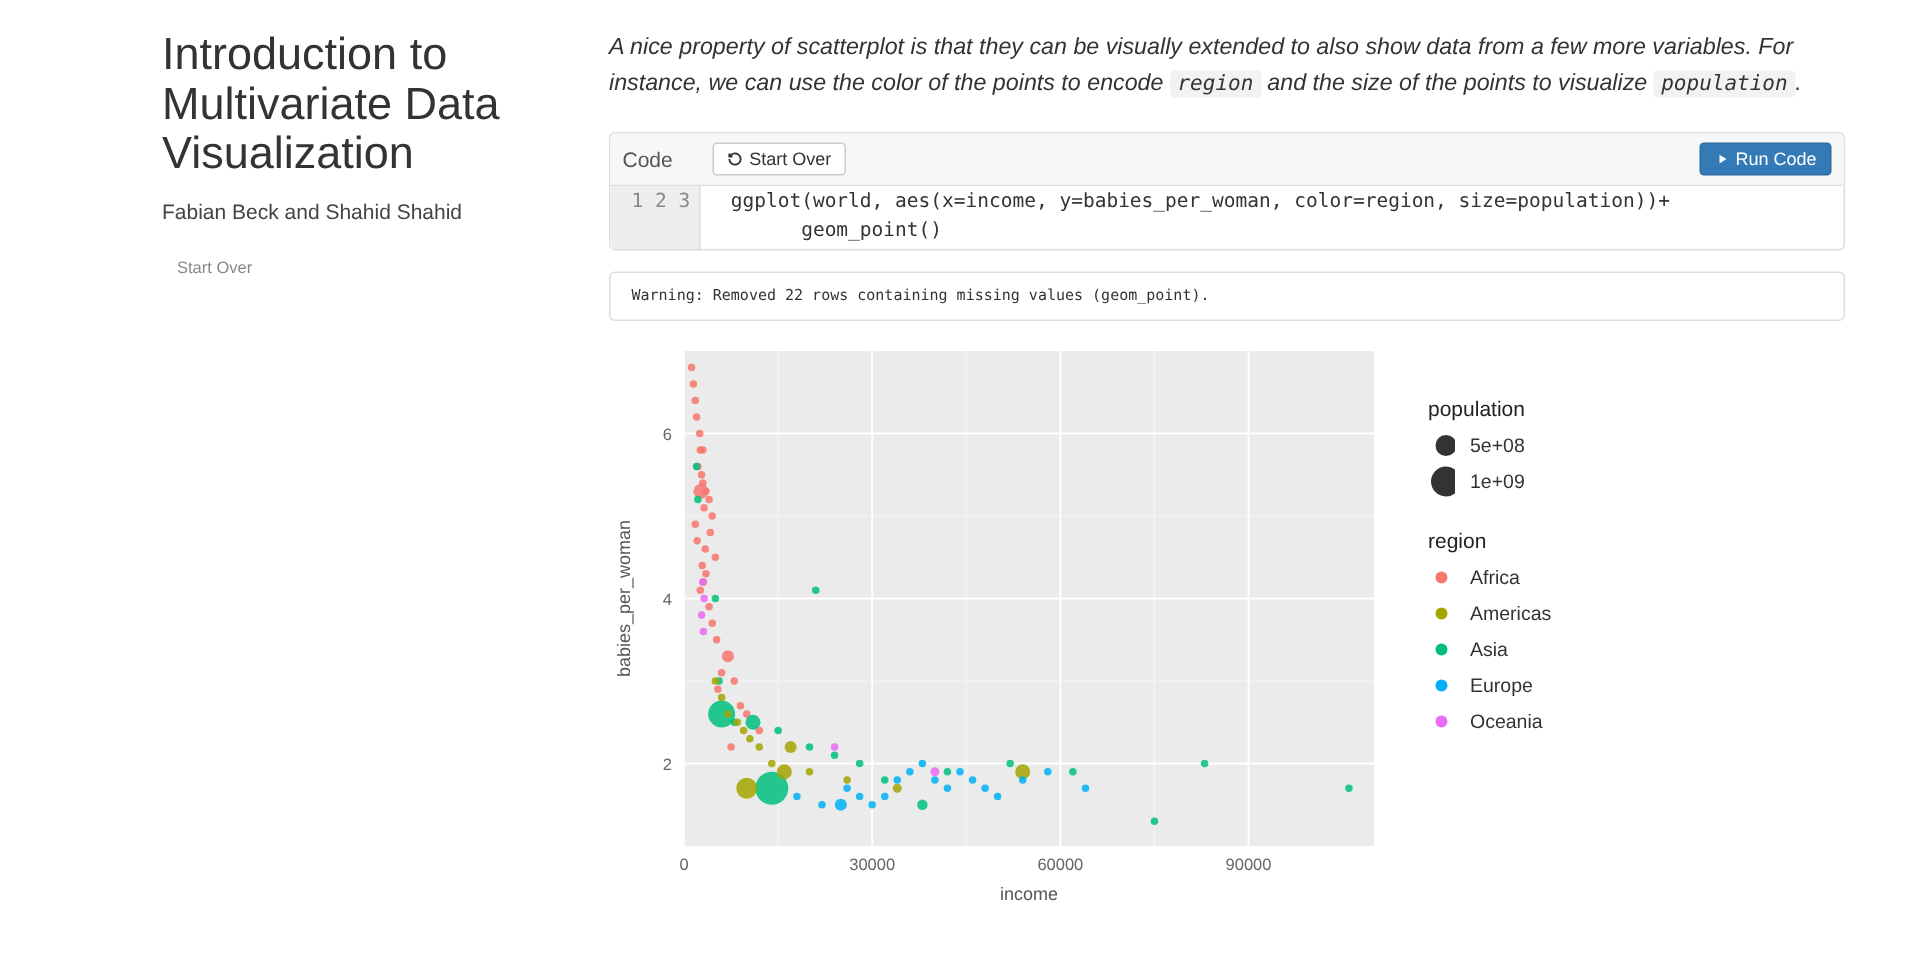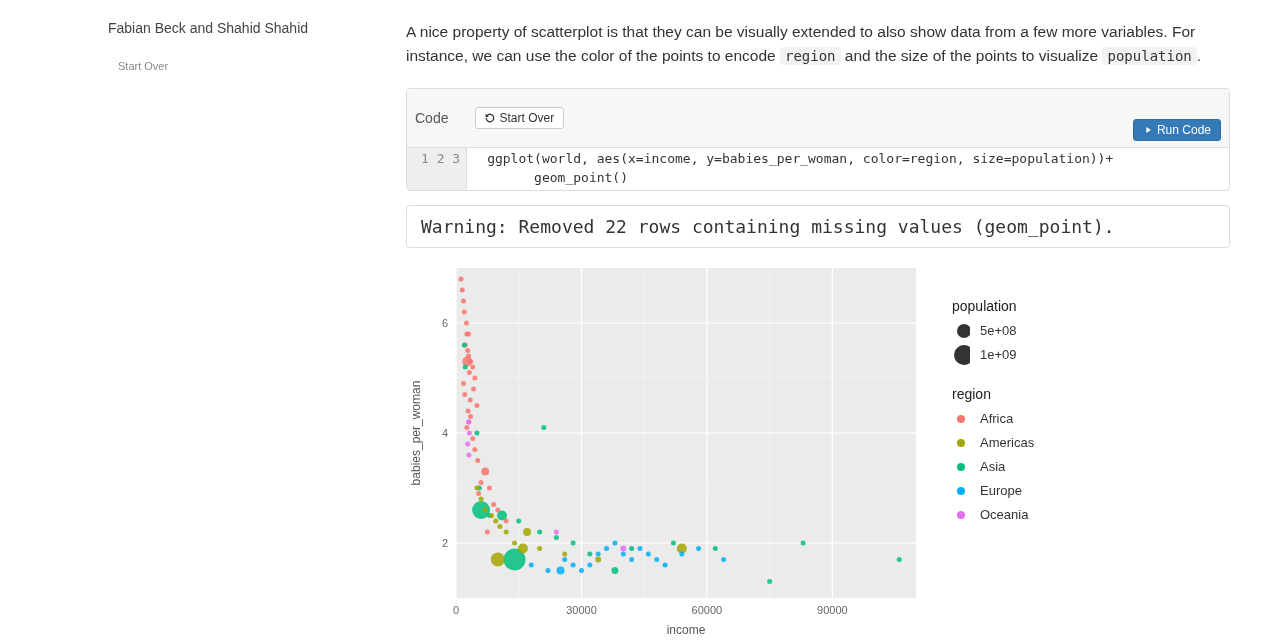--- a/index.html
+++ b/index.html
@@ -7,50 +7,51 @@
   .page { display: flex; padding: 20px 40px 0 108px; gap: 28px; }
   .sidebar { width: 270px; flex-shrink: 0; }
   .title { font-size: 30px; font-weight: 400; color: #333; line-height: 1.1; margin-bottom: 14px; }
   .authors { font-size: 14px; color: #444; margin-bottom: 14px; }
   .nav { list-style: none; }
   .nav li { border-top: 1px solid #eee; padding: 11px 10px; font-size: 15px; color: #555; cursor: pointer; }
   .nav li:first-child { border-top: none; }
   .nav li.active { background: #f0f0f0; }
   .startover-small { font-size: 11px; color: #888; padding: 10px 10px 0; cursor: pointer; }
   .main { flex: 1; min-width: 0; padding-right: 10px; }
-  .intro { font-size: 15.5px; line-height: 1.55; color: #333; margin-bottom: 20px; }
+  .intro { font-size: 15.5px; line-height: 1.55; color: #333; margin-bottom: 20px; font-style: italic; }
   code.inline { background: #f2f2f2; padding: 1px 5px; border-radius: 3px; font-family: ui-monospace, Menlo, Consolas, monospace; font-size: 14px; }
   .codebox { border: 1px solid #ddd; border-radius: 4px; margin-bottom: 14px; }
   .code-header { display: flex; align-items: center; padding: 6px 8px; background: #f7f7f7; border-bottom: 1px solid #ddd; gap: 27px; border-radius: 4px 4px 0 0; }
   .code-header .label { font-size: 14px; color: #555; }
   .btn { display: inline-flex; align-items: center; gap: 4px; padding: 3px 9px; font-size: 12px; border: 1px solid #ccc; border-radius: 3px; background: #fff; cursor: pointer; color: #333; }
   .btn svg { width: 10px; height: 10px; }
-  .btn.run { background: #337ab7; color: #fff; border-color: #2e6da4; margin-left: auto; margin-top: 24px; }
+  .btn.run { background: #337ab7; color: #fff; border-color: #2e6da4; margin-left: auto; }
   .editor { display: flex; font-family: ui-monospace, Menlo, Consolas, monospace; font-size: 13px; }
   .gutter { background: #eee; color: #888; text-align: right; padding: 2px 6px 2px 14px; border-right: 1px solid #ddd; line-height: 1.45; }
   .codelines { padding: 2px 20px; line-height: 1.45; white-space: pre; }
-  .warning { border: 1px solid #ddd; border-radius: 4px; padding: 10px 14px; font-family: ui-monospace, Menlo, Consolas, monospace; font-size: 18px; color: #333; margin-bottom: 10px; }
+  .warning { border: 1px solid #ddd; border-radius: 4px; padding: 10px 14px; font-family: ui-monospace, Menlo, Consolas, monospace; font-size: 10px; color: #333; margin-bottom: 10px; }
   .plotwrap { display: flex; align-items: flex-start; }
   .plot { position: relative; flex-shrink:0; }
   .panel { fill: #ebebeb; }
   .gridmajor { stroke: #fff; stroke-width: 1.2; }
   .gridminor { stroke: #f6f6f6; stroke-width: 0.7; }
   .axislabel { font-size: 12px; fill: #555; }
   .ticklabel { font-size: 11px; fill: #666; }
   .legend { padding: 40px 0 0 26px; font-size: 13px; }
   .legend .ltitle { font-size: 14px; margin-bottom: 8px; color: #222; }
   .legend .lrow { display: flex; align-items: center; gap: 10px; margin-bottom: 6px; }
   .legend .swatch { width: 18px; height: 18px; display: flex; align-items: center; justify-content: center; }
   .legend .group { margin-bottom: 22px; }
 </style>
 </head>
 <body>
 
 <div class="page">
   <div class="sidebar">
+    <h1 class="title">Introduction to Multivariate Data Visualization</h1>
     <div class="authors">Fabian Beck and Shahid Shahid</div>
     <div class="startover-small">Start Over</div>
   </div>
 
   <div class="main">
     <p class="intro">
       <span>A nice property of scatterplot is that they can be visually extended to also show data from a few more variables. For instance, we can use the color of the points to encode </span><code class="inline">region</code><span> and the size of the points to visualize </span><code class="inline">population</code><span>.</span>
     </p>
 
     <div class="codebox">

